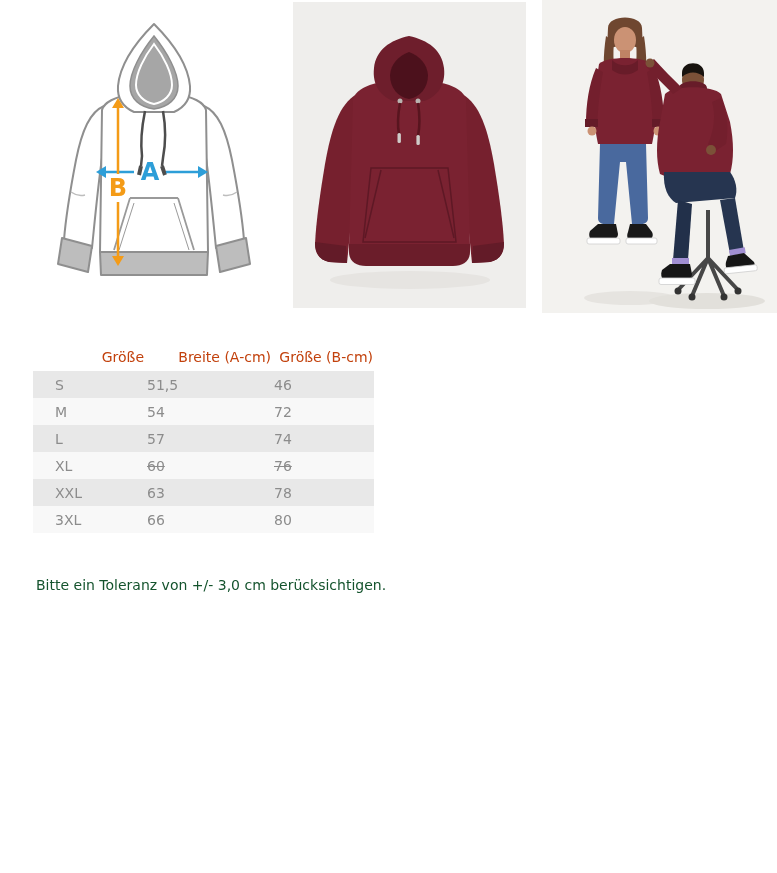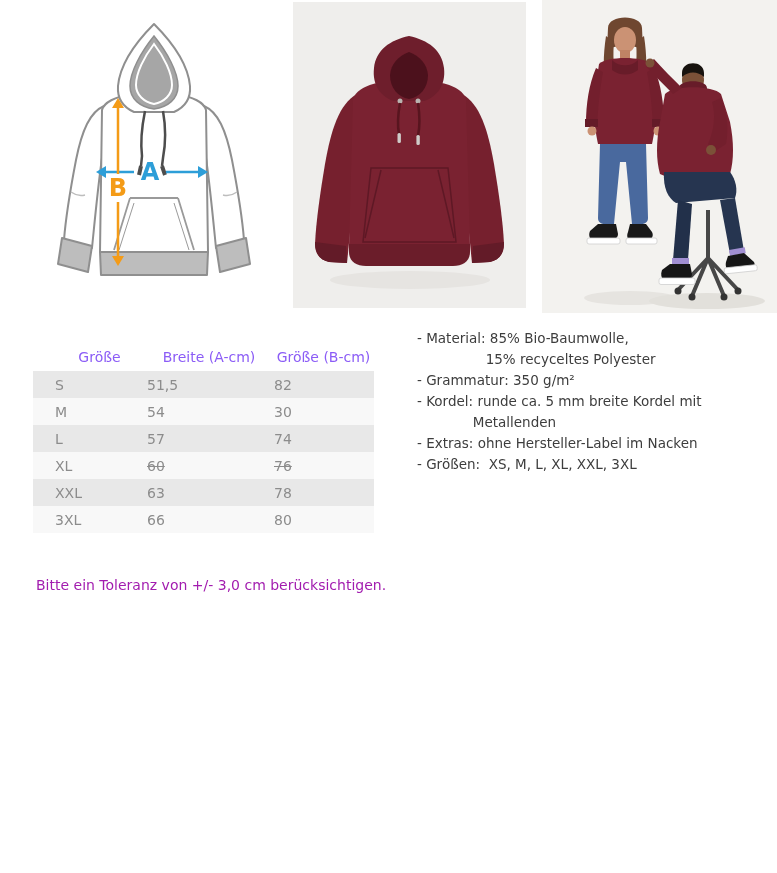--- a/index.html
+++ b/index.html
@@ -14,33 +14,33 @@
   .diagram-box{position:absolute;left:38px;top:14px;width:232px;height:288px;}
   .photo-front{position:absolute;left:293px;top:2px;width:233px;height:306px;}
   .photo-models{position:absolute;left:542px;top:0;width:235px;height:313px;}
 
   table.size-table{
     position:absolute;left:33px;top:343px;width:341px;
     border-collapse:separate;border-spacing:0;table-layout:fixed;
     font-size:14px;color:#8c8c8c;
   }
   table.size-table th{
-    font-weight:400;text-align:center;height:26px;background:#ffffff;color:#8b5cf6;
+    font-weight:400;text-align:right;height:26px;background:#ffffff;color:#c2410c;
   }
   table.size-table td{height:25px;vertical-align:middle;}
   table.size-table th.c1,table.size-table td.c1{padding-left:22px;}
   table.size-table th.c2,table.size-table td.c2{padding-left:2px;}
   table.size-table th.c3,table.size-table td.c3{padding-left:2px;}
   table.size-table tbody tr:nth-child(odd) td{background:#e8e8e8;}
   table.size-table tbody tr:nth-child(even) td{background:#f8f8f8;}
   .struck{text-decoration:line-through;}
 
   .tolerance{
     position:absolute;left:36px;top:577px;
-    font-size:14px;color:#a21caf;
+    font-size:14px;color:#14532d;
   }
   .description{
     position:absolute;left:417px;top:328px;width:358px;
     font-size:13.5px;line-height:21px;color:#3d3d3d;
   }
   .para{white-space:pre-wrap;margin:0 0 17px 0;}
 </style>
 </head>
 <body>
 
@@ -176,26 +176,26 @@
       <tr>
         <th class="c1">Größe</th>
         <th class="c2">Breite (A-cm)</th>
         <th class="c3">Größe (B-cm)</th>
       </tr>
     </thead>
     <tbody>
       <tr>
         <td class="c1">S</td>
         <td class="c2">51,5</td>
-        <td class="c3">82</td>
+        <td class="c3">46</td>
       </tr>
       <tr>
         <td class="c1">M</td>
         <td class="c2">54</td>
-        <td class="c3">30</td>
+        <td class="c3">72</td>
       </tr>
       <tr>
         <td class="c1">L</td>
         <td class="c2">57</td>
         <td class="c3">74</td>
       </tr>
       <tr>
         <td class="c1">XL</td>
         <td class="c2 struck">60</td>
         <td class="c3 struck">76</td>
@@ -209,22 +209,15 @@
         <td class="c1">3XL</td>
         <td class="c2">66</td>
         <td class="c3">80</td>
       </tr>
     </tbody>
   </table>
 
   <div class="tolerance">Bitte ein Toleranz von +/- 3,0 cm berücksichtigen.</div>
 
   <div class="description">
-    <p class="para">- Material: 85% Bio-Baumwolle,
-                15% recyceltes Polyester
-- Grammatur: 350 g/m²
-- Kordel: runde ca. 5 mm breite Kordel mit
-             Metallenden
-- Extras: ohne Hersteller-Label im Nacken
-- Größen:  XS, M, L, XL, XXL, 3XL</p>
   </div>
 
 </div>
 
 </body></html>

